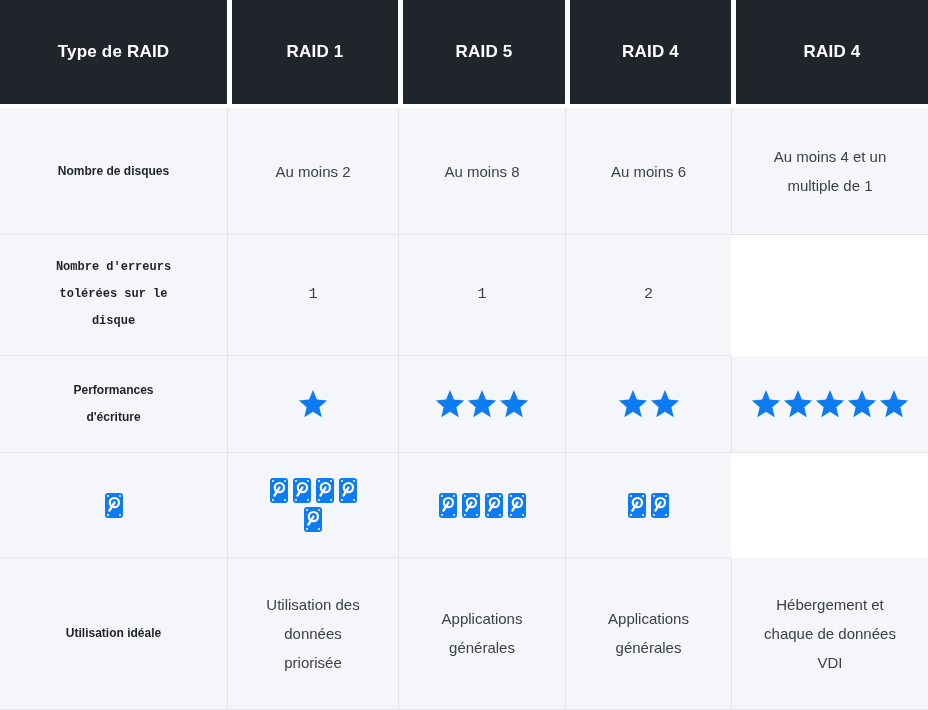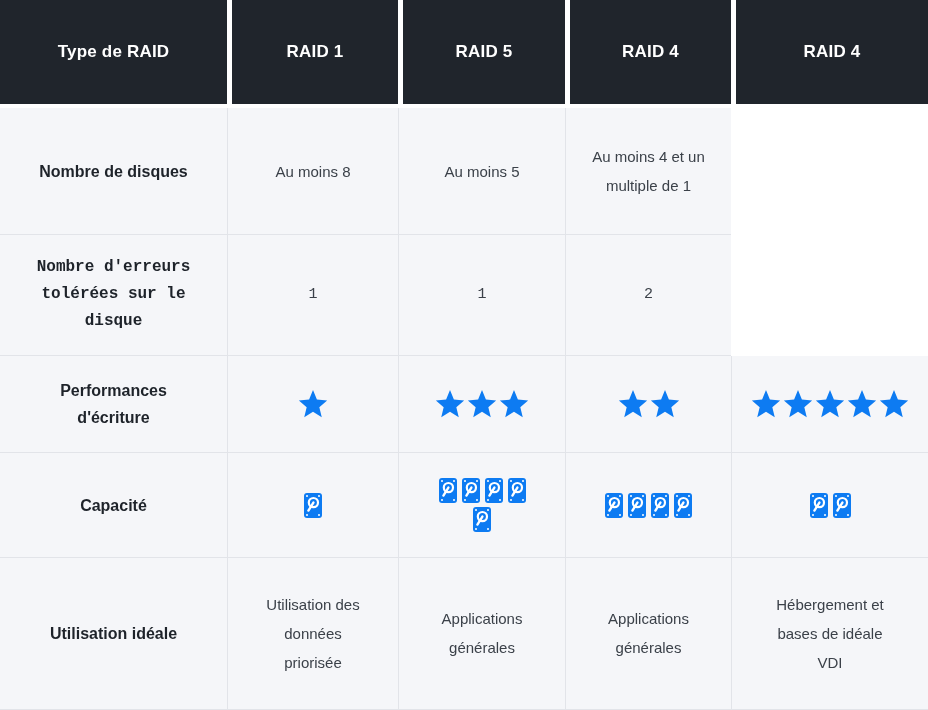--- a/index.html
+++ b/index.html
@@ -21,21 +21,21 @@
     letter-spacing:.2px;
   }
   .row.header .cell + .cell{border-left:5px solid #ffffff;}
   
   .row.body .cell{
     background:#f5f6f9;color:#3b4149;font-size:15px;line-height:29px;
     padding:6px 26px;border-bottom:1px solid #e2e4e9;
   }
   .row.body .cell + .cell{border-left:1px solid #e2e4e9;}
   .row.body .cell.label{
-    font-weight:700;color:#1e232a;font-size:16px;line-height:27px;padding:6px 30px;
+    font-weight:700;color:#1e232a;font-size:12px;line-height:27px;padding:6px 30px;
   }
   .r1{height:127px;} .r2{height:122px;font-family:Liberation Mono, monospace;} .r3{height:98px;} .r4{height:105px;}
   .r5{height:153px;} .r5 .cell{border-bottom:none;}
   
   .stars{display:flex;gap:2px;align-items:center;justify-content:center;}
   .stars svg{display:block;}
   .disks{display:flex;flex-wrap:wrap;gap:5px;row-gap:4px;align-items:center;justify-content:center;max-width:92px;}
   .disks svg{display:block;}
 </style>
 </head>
@@ -46,22 +46,23 @@
   <div class="row header">
     <div class="cell">Type de RAID</div>
     <div class="cell">RAID 1</div>
     <div class="cell">RAID 5</div>
     <div class="cell">RAID 4</div>
     <div class="cell">RAID 4</div>
   </div>
 
   <div class="row body r1">
     <div class="cell label">Nombre de disques</div>
+    <div class="cell">Au moins 2</div>
     <div class="cell">Au moins 8</div>
-    <div class="cell">Au moins 5</div>
+    <div class="cell">Au moins 6</div>
     <div class="cell">Au moins 4 et un
 multiple de 1</div>
   </div>
 
   <div class="row body r2">
     <div class="cell label">Nombre d'erreurs
 tolérées sur le
 disque</div>
     <div class="cell">1</div>
     <div class="cell">1</div>
@@ -93,21 +94,20 @@
           </svg><svg width="30" height="28" viewBox="0 0 24 23">
             <polygon fill="#0d7bf2" points="12,0 15.2,7.9 23.6,8.6 17.2,14.1 19.2,22.4 12,17.9 4.8,22.4 6.8,14.1 0.4,8.6 8.8,7.9"></polygon>
           </svg><svg width="30" height="28" viewBox="0 0 24 23">
             <polygon fill="#0d7bf2" points="12,0 15.2,7.9 23.6,8.6 17.2,14.1 19.2,22.4 12,17.9 4.8,22.4 6.8,14.1 0.4,8.6 8.8,7.9"></polygon>
           </svg><svg width="30" height="28" viewBox="0 0 24 23">
             <polygon fill="#0d7bf2" points="12,0 15.2,7.9 23.6,8.6 17.2,14.1 19.2,22.4 12,17.9 4.8,22.4 6.8,14.1 0.4,8.6 8.8,7.9"></polygon>
           </svg></div></div>
   </div>
 
   <div class="row body r4">
-    <div class="cell label">Capacité</div>
     <div class="cell"><div class="disks"><svg width="18" height="25" viewBox="0 0 18 25">
             <rect width="18" height="25" rx="3" fill="#0d7bf2"></rect>
             <circle cx="9.4" cy="9.6" r="4.6" fill="none" stroke="#ffffff" stroke-width="2.2"></circle>
             <line x1="9.4" y1="9.6" x2="4.4" y2="17.6" stroke="#ffffff" stroke-width="2.4" stroke-linecap="round"></line>
             <circle cx="3" cy="3" r="1" fill="#ffffff"></circle>
             <circle cx="15" cy="3" r="1" fill="#ffffff"></circle>
             <circle cx="3" cy="22" r="1" fill="#ffffff"></circle>
             <circle cx="15" cy="22" r="1" fill="#ffffff"></circle>
           </svg></div></div>
     <div class="cell"><div class="disks"><svg width="18" height="25" viewBox="0 0 18 25">
@@ -206,17 +206,17 @@
   <div class="row body r5">
     <div class="cell label">Utilisation idéale</div>
     <div class="cell">Utilisation des
 données
 priorisée</div>
     <div class="cell">Applications
 générales</div>
     <div class="cell">Applications
 générales</div>
     <div class="cell">Hébergement et
-bases de idéale
+chaque de données
 VDI</div>
   </div>
 
 </div>
 
 </body></html>

